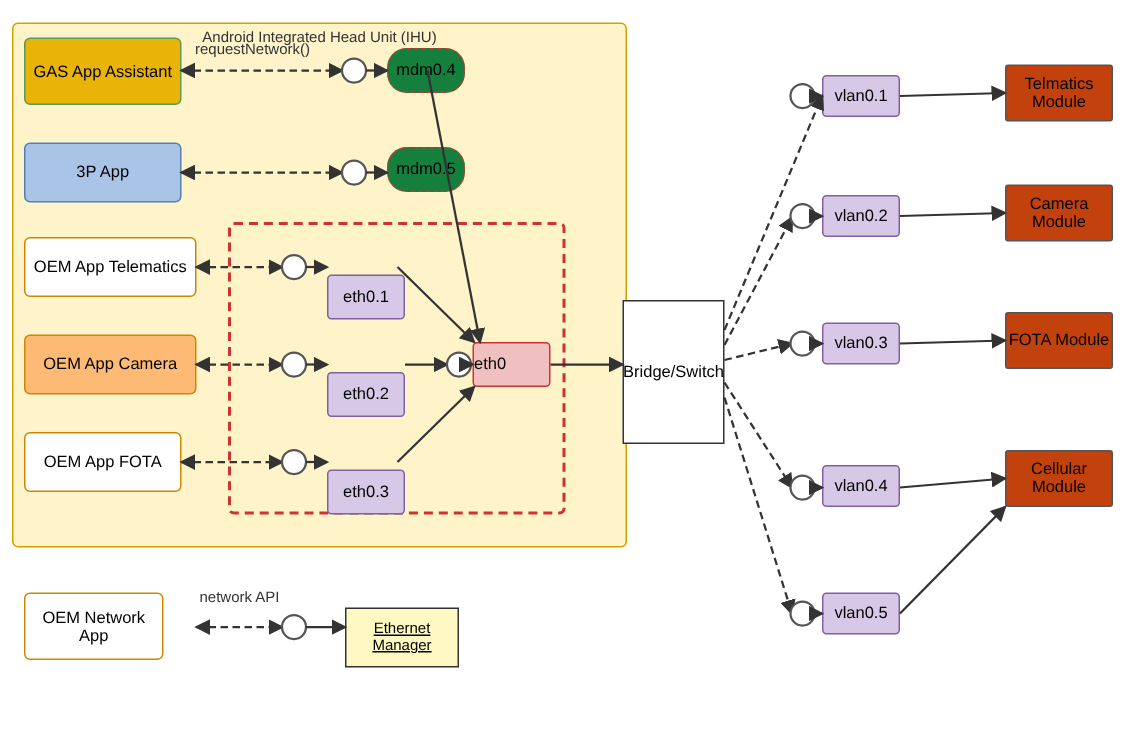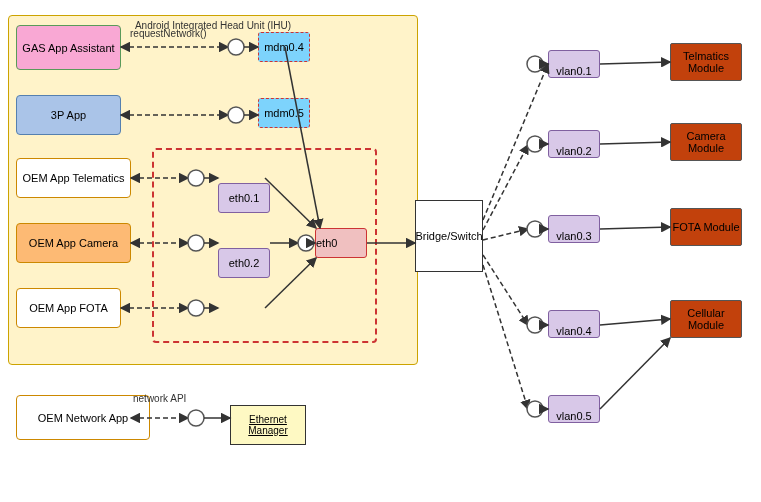--- a/index.html
+++ b/index.html
@@ -67,21 +67,21 @@
       border-radius: 4px;
       display: flex;
       align-items: center;
       justify-content: center;
       text-align: center;
       font-size: 11px;
       font-weight: normal;
       padding: 4px;
     }
     .app-gas {
-      background: #f9a8d4;
+      background: #eab308;
       border: 1.5px solid #5a9a5a;
       left: 16px; top: 25px;
       width: 105px; height: 45px;
     }
     .app-3p {
       background: #aac4e8;
       border: 1.5px solid #5580b0;
       left: 16px; top: 95px;
       width: 105px; height: 40px;
     }
@@ -100,29 +100,29 @@
     .app-oem-fota {
       background: #fff;
       border: 1.5px solid #cc8800;
       left: 16px; top: 288px;
       width: 105px; height: 40px;
     }
     .app-oem-network {
       background: #fff;
       border: 1.5px solid #cc8800;
       left: 16px; top: 395px;
-      width: 134px; height: 45px;
+      width: 93px; height: 45px;
     }
 
     
     .mdm-box {
       position: absolute;
-      background: #7dd3fc;
+      background: #15803d;
       border: 1.5px dashed #cc3333;
-      border-radius: 3px;
+      border-radius: 13px;
       display: flex;
       align-items: center;
       justify-content: center;
       font-size: 11px;
       width: 52px;
       height: 30px;
     }
     .mdm04 { left: 258px; top: 32px; }
     .mdm05 { left: 258px; top: 98px; }
 
@@ -168,21 +168,21 @@
       border-radius: 4px;
       background: transparent;
     }
 
     
     .bridge-box {
       position: absolute;
       left: 415px;
       top: 200px;
       width: 68px;
-      height: 72px;
+      height: 96px;
       background: #fff;
       border: 1.5px solid #333;
       display: flex;
       align-items: center;
       justify-content: center;
       text-align: center;
       font-size: 11px;
     }
 
     
@@ -202,21 +202,21 @@
       text-decoration: underline;
     }
 
     
     .vlan-box {
       position: absolute;
       background: #d8c8e8;
       border: 1.5px solid #8060a0;
       border-radius: 3px;
       display: flex;
-      align-items: flex-end;
+      align-items: center;
       justify-content: center;
       font-size: 11px;
       width: 52px;
       height: 28px;
     }
     .vlan01 { left: 548px; top: 50px; }
     .vlan02 { left: 548px; top: 130px; }
     .vlan03 { left: 548px; top: 215px; }
     .vlan04 { left: 548px; top: 310px; }
     .vlan05 { left: 548px; top: 395px; }
@@ -296,20 +296,23 @@
     <span>mdm0.5</span>
   </div>
 
   <div class="eth-dashed-box"></div>
 
   <div class="eth-box eth01">
     <span>eth0.1</span>
   </div>
   <div class="eth-box eth02">
     <span>eth0.2</span>
+  </div>
+  <div class="eth-box eth03">
+    <span>eth0.3</span>
   </div>
   <div class="eth0-main">
     <span>eth0</span>
   </div>
 
   <div class="bridge-box">
     <span>Bridge/Switch</span>
   </div>
 
   <div class="eth-manager-box">

